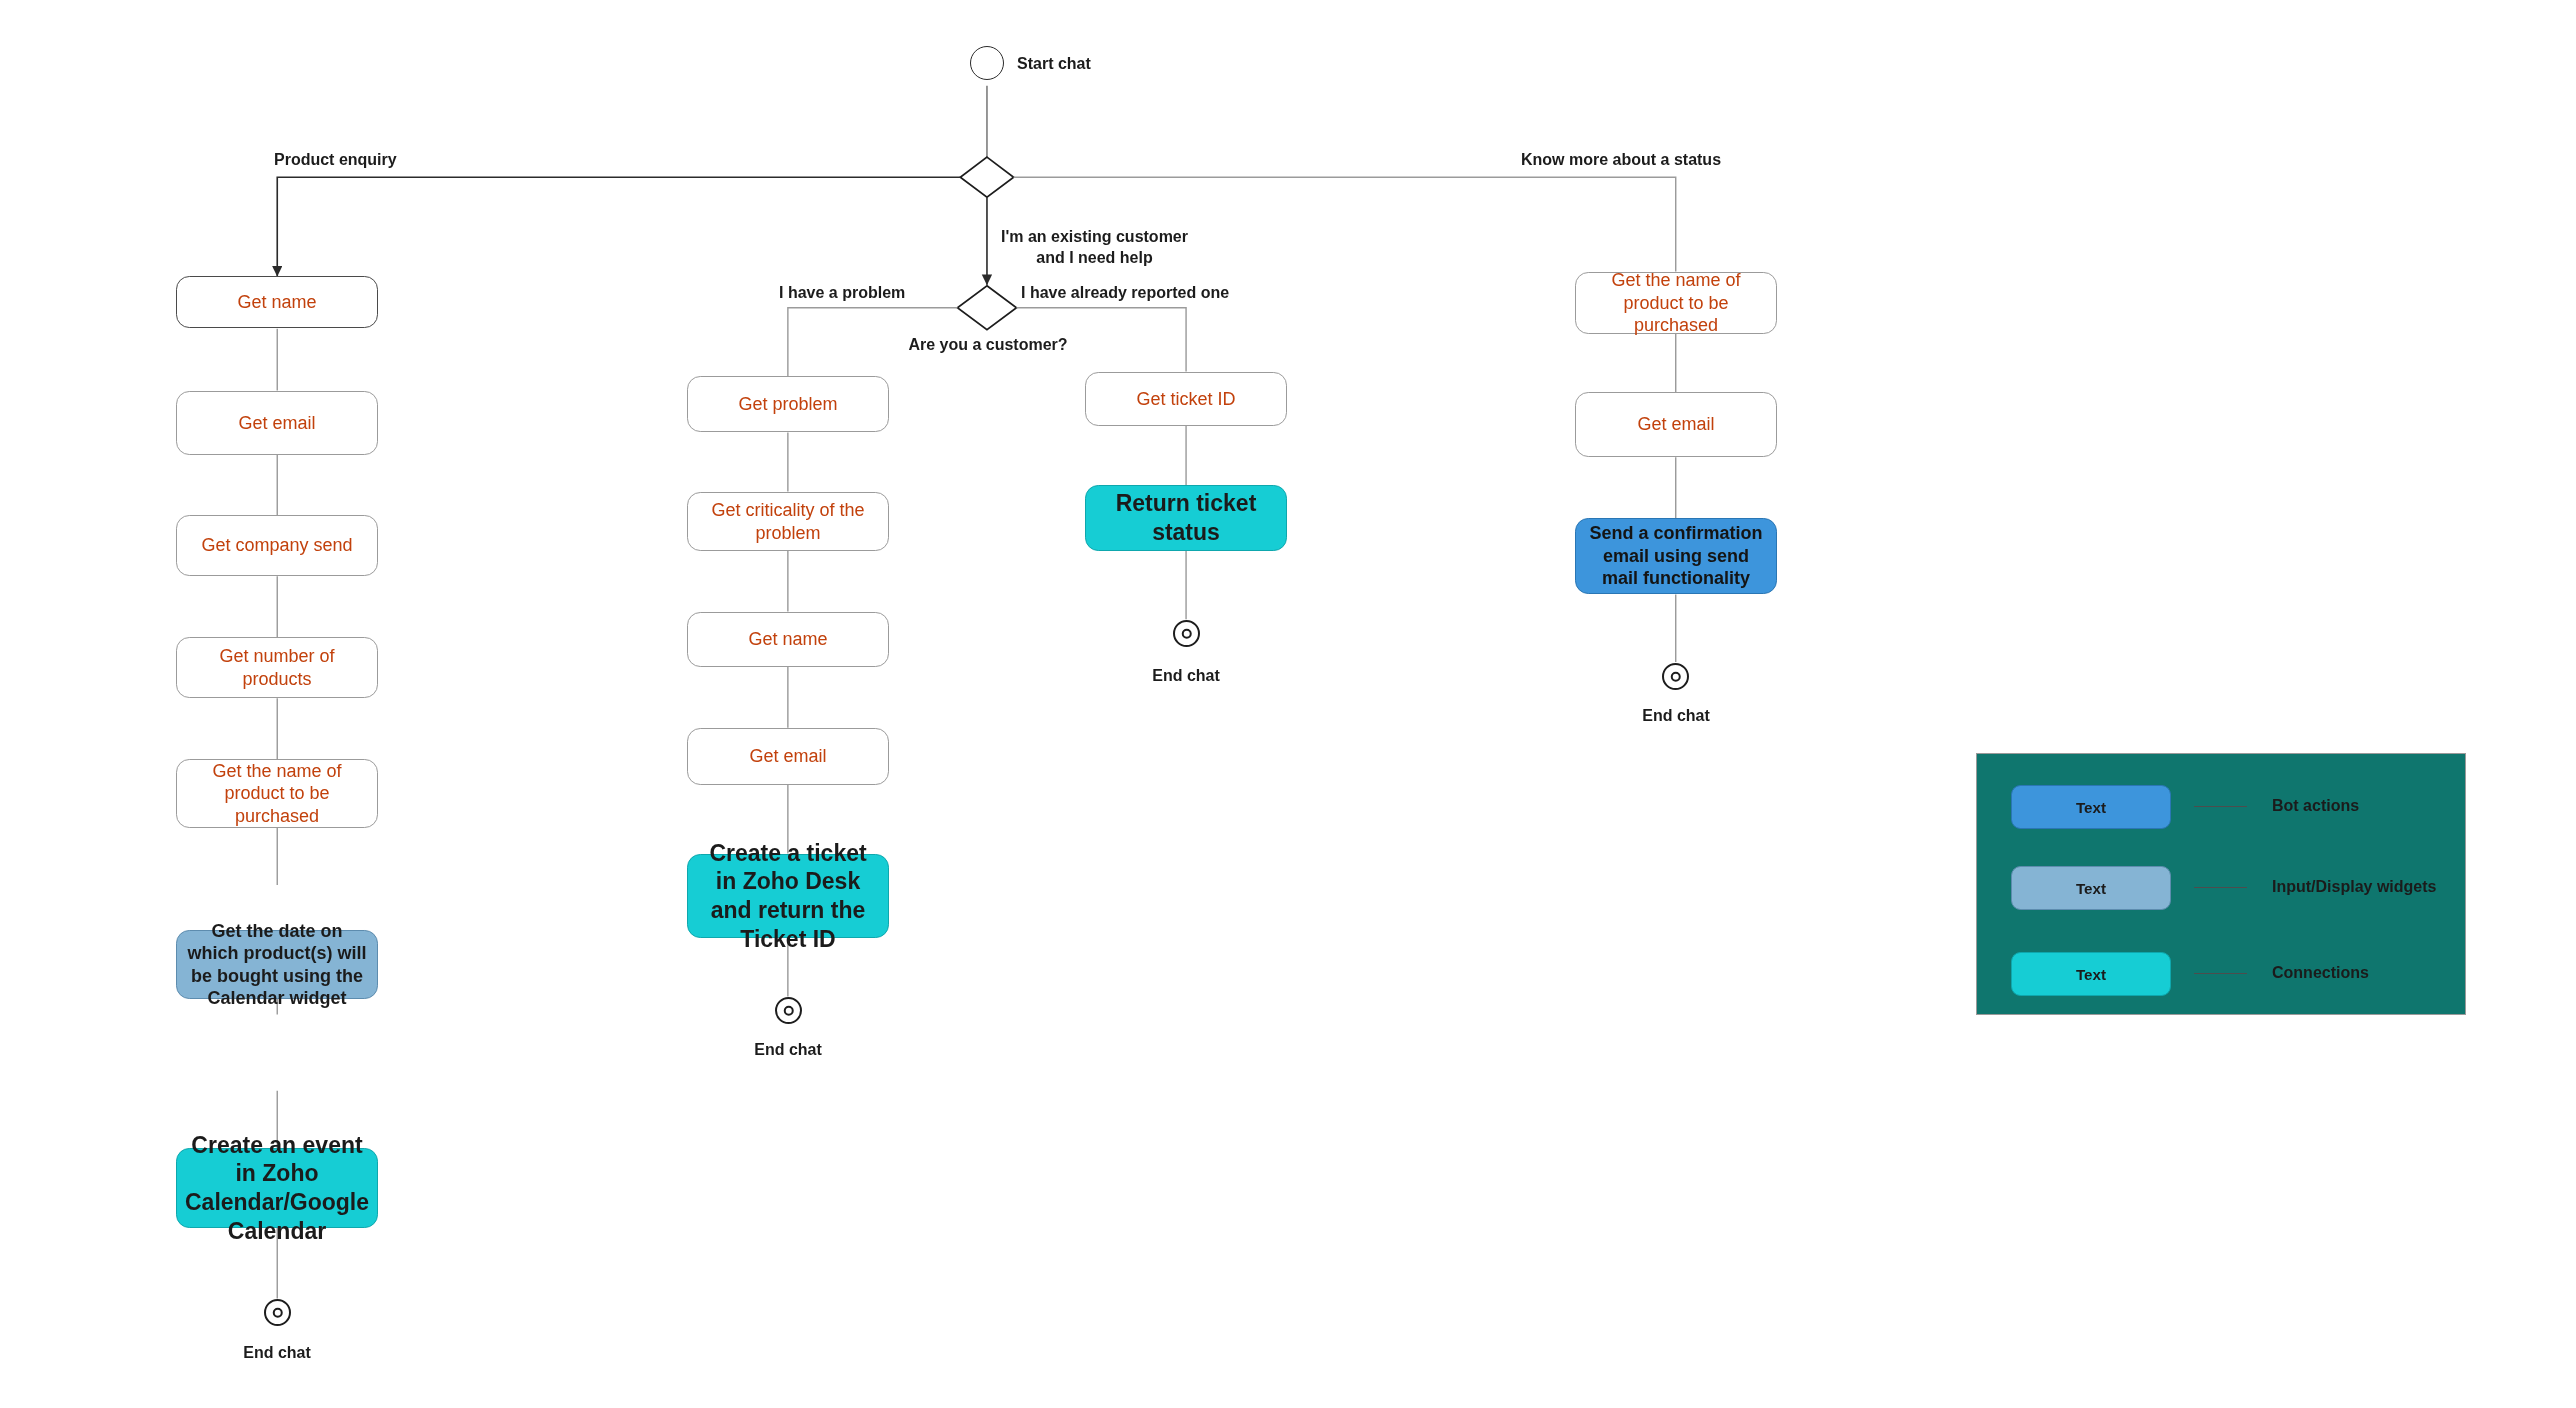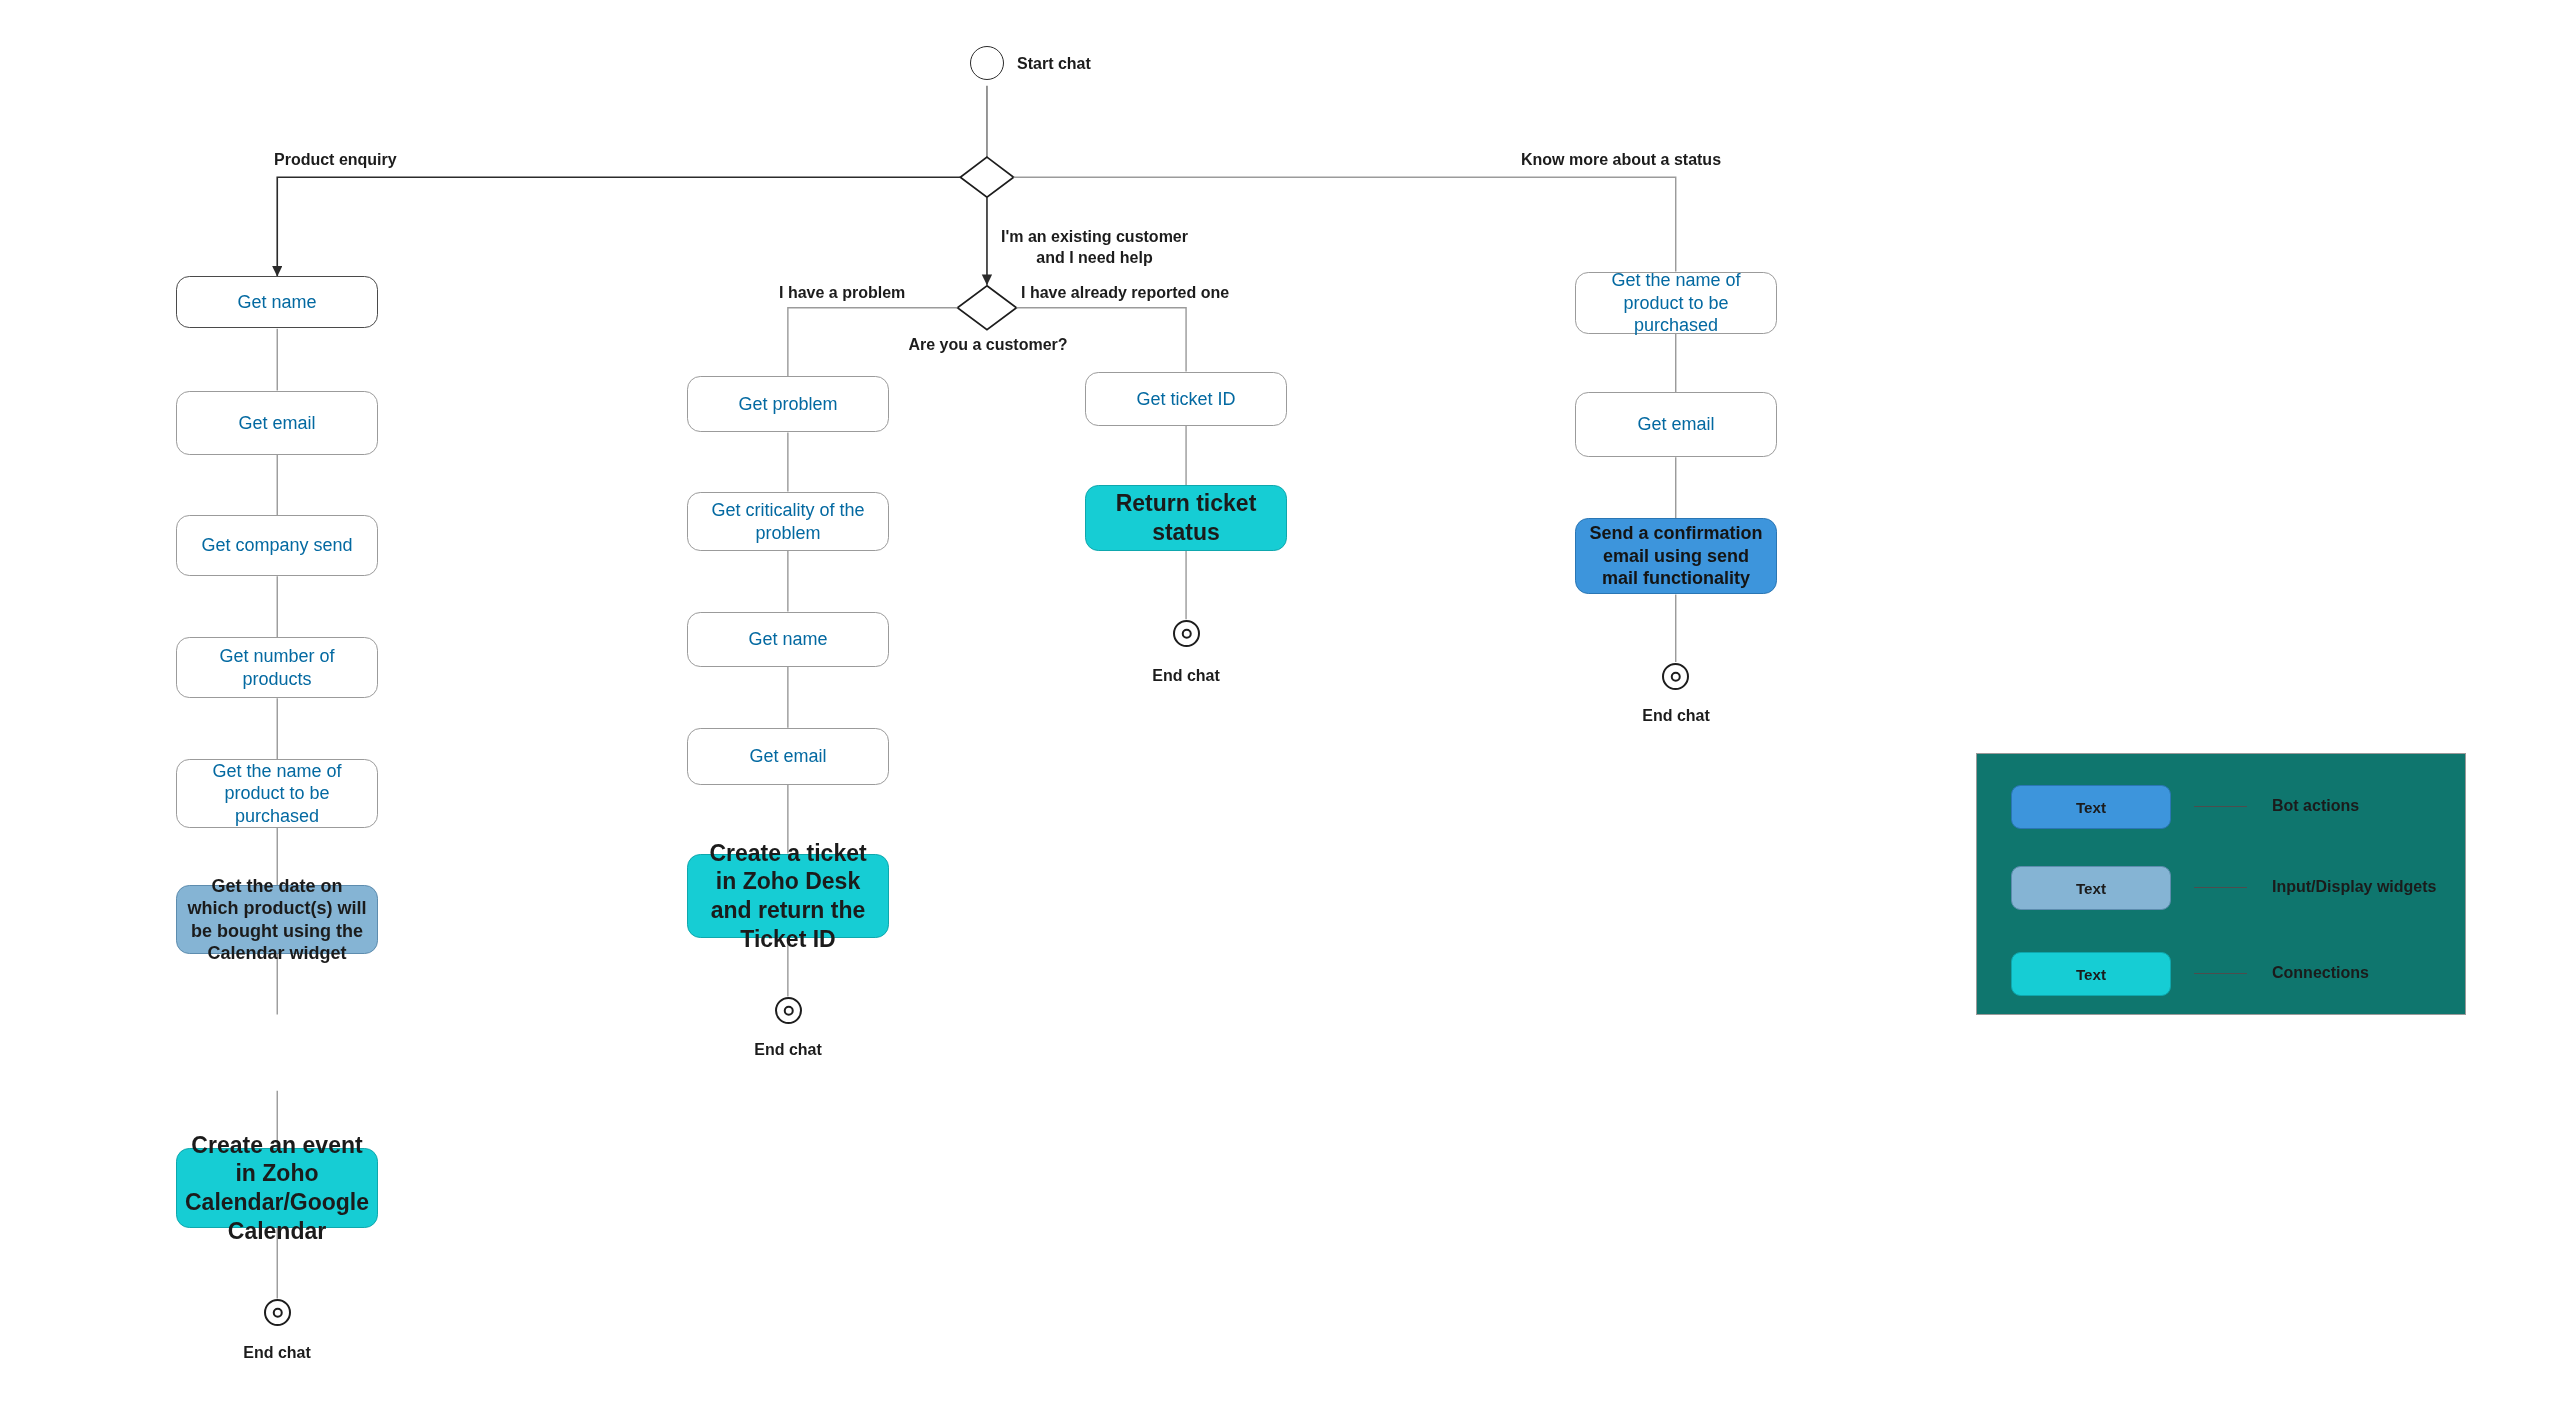--- a/index.html
+++ b/index.html
@@ -35,21 +35,21 @@
     display: flex;
     align-items: center;
     justify-content: center;
     text-align: center;
     border-radius: 13.3px;
     line-height: 1.25;
   }
   .node-input {
     background: #ffffff;
     border: 1.5px solid #9b9b9b;
-    color: #0369a1;
+    color: #c2410c;
     font-size: 18px;
     font-weight: 400;
     padding: 3.8px 9.5px;
   }
   .node-input.strong-border { border-color: #4a4a4a; }
 
   .node-action {
     background: #16CDD4;
     border: 1.5px solid #0ea7ad;
     color: #1b1b1b;
@@ -235,21 +235,21 @@
   <div class="node node-input strong-border" style="left:176px; top:276px; width:202px; height:52px;">Get name</div>
 
   <div class="node node-input" style="left:176px; top:391px; width:202px; height:64px;">Get email</div>
 
   <div class="node node-input" style="left:176px; top:515px; width:202px; height:61px;">Get  company send</div>
 
   <div class="node node-input" style="left:176px; top:637px; width:202px; height:61px;">Get  number of products</div>
 
   <div class="node node-input" style="left:176px; top:759px; width:202px; height:69px;">Get  the name of product to be purchased</div>
 
-  <div class="node node-widget" style="left:176px; top:885px; width:202px; height:69px;">Get the date on which product(s) will be bought using the Calendar widget</div>
+  <div class="node node-widget" style="left:176px; top:930px; width:202px; height:69px;">Get the date on which product(s) will be bought using the Calendar widget</div>
 
 
   <div class="node node-action" style="left:176px; top:1148px; width:202px; height:80px;">Create an event in Zoho Calendar/Google Calendar</div>
 
   <div class="end-circle" style="left:264px; top:1299px;"></div>
   <div class="lbl ctr" style="left:220px; top:1343px; width:114px;">End chat</div>
 
   <div class="node node-input" style="left:687px; top:376px; width:202px; height:56px;">Get problem</div>
 
   <div class="node node-input" style="left:687px; top:492px; width:202px; height:59px;">Get  criticality of the problem</div>

